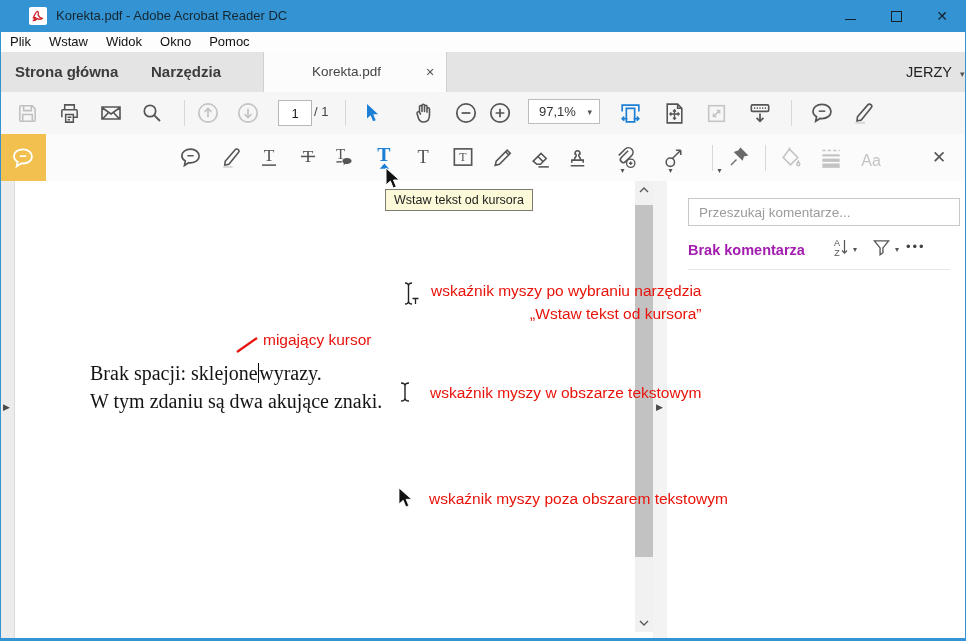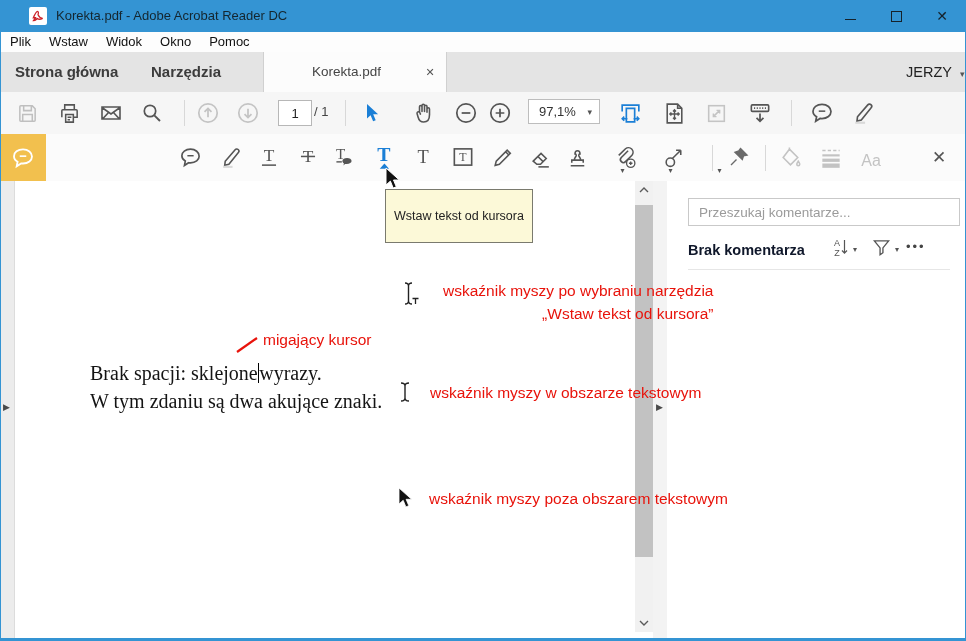--- a/index.html
+++ b/index.html
@@ -62,33 +62,33 @@
   .sb-arrow{position:absolute;left:0;width:18px;height:18px;display:flex;align-items:center;justify-content:center;}
   .sb-thumb{position:absolute;left:0;top:24px;width:18px;height:352px;background:#c2c2c2;}
 
   .panel-divider{position:absolute;left:653px;top:181px;width:14px;height:457px;background:#f3f3f3;
     border-right:1px solid #ddd;}
 
   .comments-panel{position:absolute;left:667px;top:181px;width:298px;height:457px;background:#fff;}
   .search-box{position:absolute;left:21px;top:17px;width:250px;height:26px;border:1px solid #c9c9c9;
     font-size:13.5px;color:#333;padding:0 10px;font-family:"Liberation Sans",sans-serif;}
   .search-box::placeholder{color:#9b9b9b;}
-  .panel-empty{position:absolute;left:21px;top:61px;font-size:14.5px;font-weight:bold;color:#0f172a;}
+  .panel-empty{position:absolute;left:21px;top:61px;font-size:14.5px;font-weight:bold;color:#a21caf;}
   .panel-icon{position:absolute;top:56px;display:flex;align-items:center;}
   .panel-rule{position:absolute;left:21px;top:88px;width:262px;height:1px;background:#e6e6e6;}
 
   
   .doc-text{position:absolute;font-family:"Liberation Serif","DejaVu Serif",serif;font-size:20px;color:#141414;white-space:nowrap;}
   .text-caret{display:inline-block;width:1.5px;height:20px;background:#000;vertical-align:-3px;}
 
   
   .red-note{position:absolute;color:#e8130b;font-size:15.5px;line-height:23px;white-space:nowrap;z-index:70;}
   .overlay{position:absolute;z-index:70;}
   .tooltip{position:absolute;left:385px;top:189px;background:#fcf9d8;border:1px solid #7a7a6e;
-    font-size:12.5px;color:#222;padding:19px 8px;white-space:nowrap;z-index:80;}
+    font-size:12.5px;color:#222;padding:3px 8px;white-space:nowrap;z-index:80;}
   .cursor-layer{position:absolute;z-index:90;}
 
   
   .edge{position:absolute;background:#3494d3;z-index:95;}
 </style>
 </head>
 <body>
 
 <div class="window">
 
@@ -404,21 +404,21 @@
 
   <svg class="overlay" style="left:230px;top:330px;" width="40" height="30">
     <path d="M7 22 27 8" stroke="#e8130b" stroke-width="2.2" fill="none"></path>
   </svg>
   <span class="red-note" style="left:263px;top:328px;">migający kursor</span>
 
   <svg class="overlay cursor-glyph" style="left:403px;top:281px;" width="18" height="26" viewBox="0 0 18 26">
     <path d="M2 2c2.5 0 3.5 1 3.5 3 M9 2c-2.5 0-3.5 1-3.5 3 M5.5 5v15 M2 23c2.5 0 3.5-1 3.5-3 M9 23c-2.5 0-3.5-1-3.5-3" fill="none" stroke="#222" stroke-width="1.4"></path>
     <path d="M9.5 17.5h6 M12.5 17.5V23" stroke="#222" stroke-width="1.3"></path>
   </svg>
-  <span class="red-note" style="left:443px;top:279px;">
+  <span class="red-note" style="left:431px;top:279px;">
     <span style="display:block;">wskaźnik myszy po wybraniu narzędzia</span>
     <span style="display:block;text-align:right;">„Wstaw tekst od kursora”</span>
   </span>
 
   <svg class="overlay" style="left:398px;top:381px;" width="14" height="22" viewBox="0 0 14 22">
     <path d="M3 2c2.5 0 4 1 4 3 M11 2c-2.5 0-4 1-4 3 M7 5v12 M3 20c2.5 0 4-1 4-3 M11 20c-2.5 0-4-1-4-3" fill="none" stroke="#222" stroke-width="1.4"></path>
   </svg>
   <span class="red-note" style="left:430px;top:381px;">wskaźnik myszy w obszarze tekstowym</span>
 
   <svg class="overlay" style="left:397px;top:487px;" width="16" height="22" viewBox="0 0 16 22">

